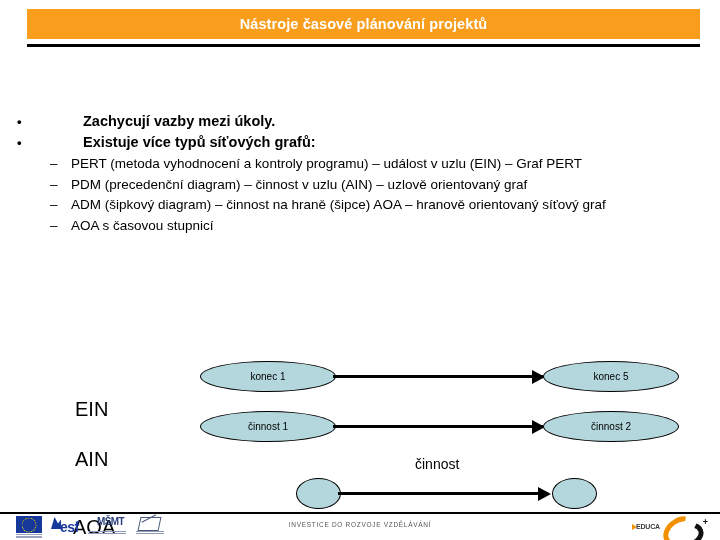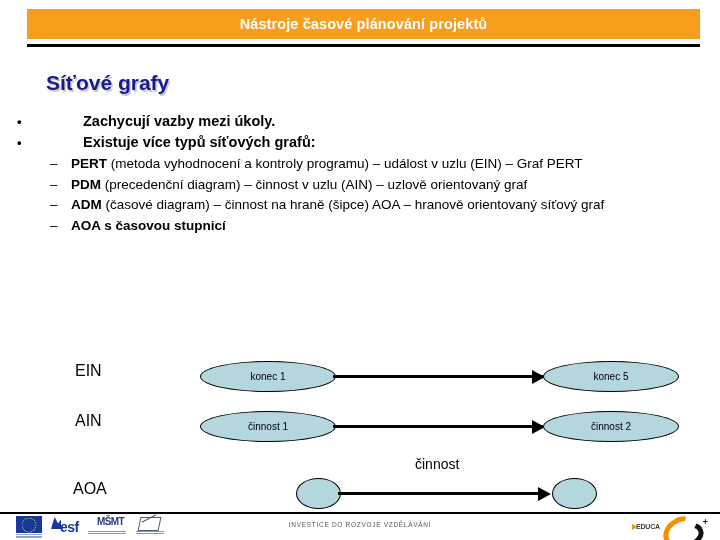--- a/index.html
+++ b/index.html
@@ -94,35 +94,36 @@
     line-height: 20.5px;
     margin-left: 34px;
   }
   .b2 .marker {
     width: 21px;
     flex: 0 0 21px;
     text-align: left;
     padding-left: 2px;
   }
   .b2 .b2-text { flex: 1; }
-  .b2 .b2-text b { font-weight: bold; }
+  .b2 .b2-text b { font-weight: normal; }
 
   
   .diagram {
     position: absolute;
     left: 0;
     top: 340px;
     width: 720px;
     height: 180px;
   }
   .row-label {
     position: absolute;
-    font-size: 16px;
+    font-size: 20px;
     color: #000000;
     white-space: nowrap;
+    margin-top: 36px;
   }
   .node-ellipse {
     position: absolute;
     background: #b4d7dd;
     border: 1.2px solid #000000;
     border-radius: 50%;
     display: flex;
     align-items: center;
     justify-content: center;
     box-sizing: border-box;
@@ -334,21 +335,20 @@
 </head>
 <body>
 
 <div class="slide">
 
   <div class="title-bar">
     <span class="title-text">Nástroje časové plánování projektů</span>
   </div>
   <div class="title-rule"></div>
 
-  <div class="section-heading">Síťové grafy</div>
 
   <div class="bullets">
 
     <div class="b1">
       <span class="marker">•</span>
       <span class="b1-text">Zachycují vazby mezi úkoly.</span>
     </div>
 
     <div class="b1">
       <span class="marker">•</span>
@@ -360,21 +360,21 @@
       <span class="b2-text"><b>PERT</b><span> (metoda vyhodnocení a kontroly programu) – událost v uzlu (EIN) – Graf PERT</span></span>
     </div>
 
     <div class="b2">
       <span class="marker">–</span>
       <span class="b2-text"><b>PDM</b><span> (precedenční diagram) – činnost v uzlu (AIN) – uzlově orientovaný graf</span></span>
     </div>
 
     <div class="b2">
       <span class="marker">–</span>
-      <span class="b2-text"><b>ADM</b><span> (časové diagram) – činnost na hraně (šipce) AOA – hranově orientovaný síťový graf</span></span>
+      <span class="b2-text"><b>ADM</b><span> (šipkový diagram) – činnost na hraně (šipce) AOA – hranově orientovaný síťový graf</span></span>
     </div>
 
     <div class="b2">
       <span class="marker">–</span>
       <span class="b2-text"><b>AOA s časovou stupnicí</b><span></span></span>
     </div>
 
   </div>
 
   <div class="diagram">

